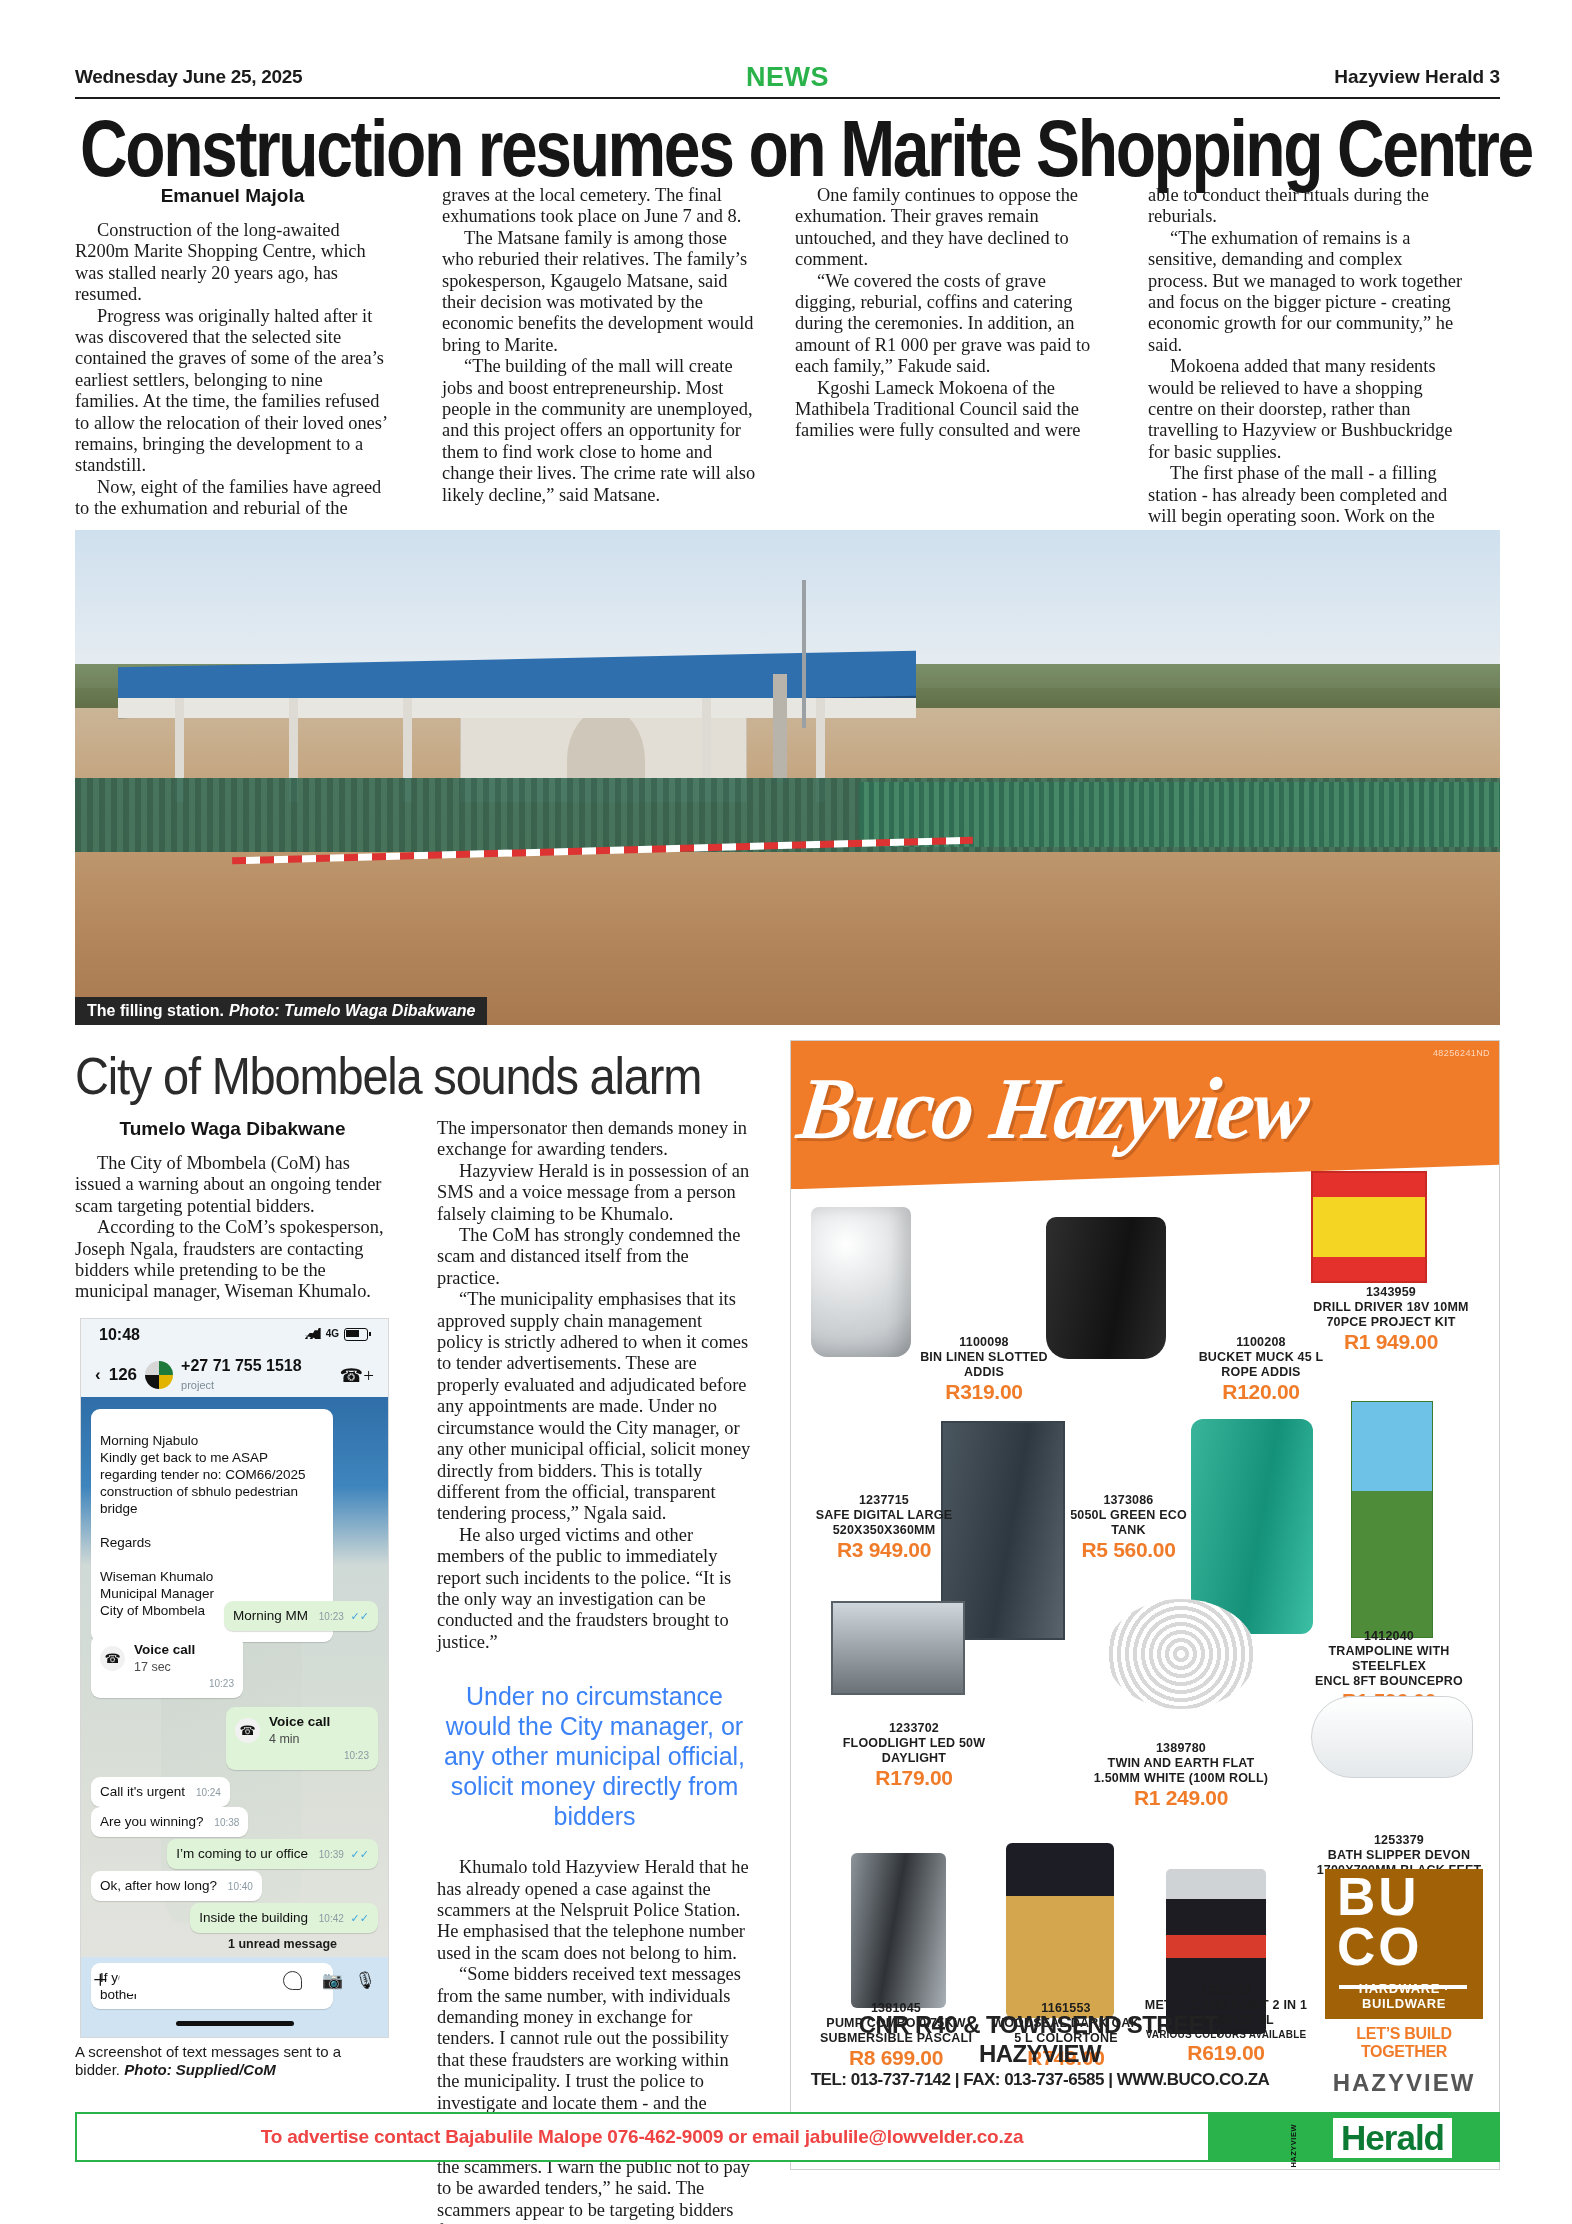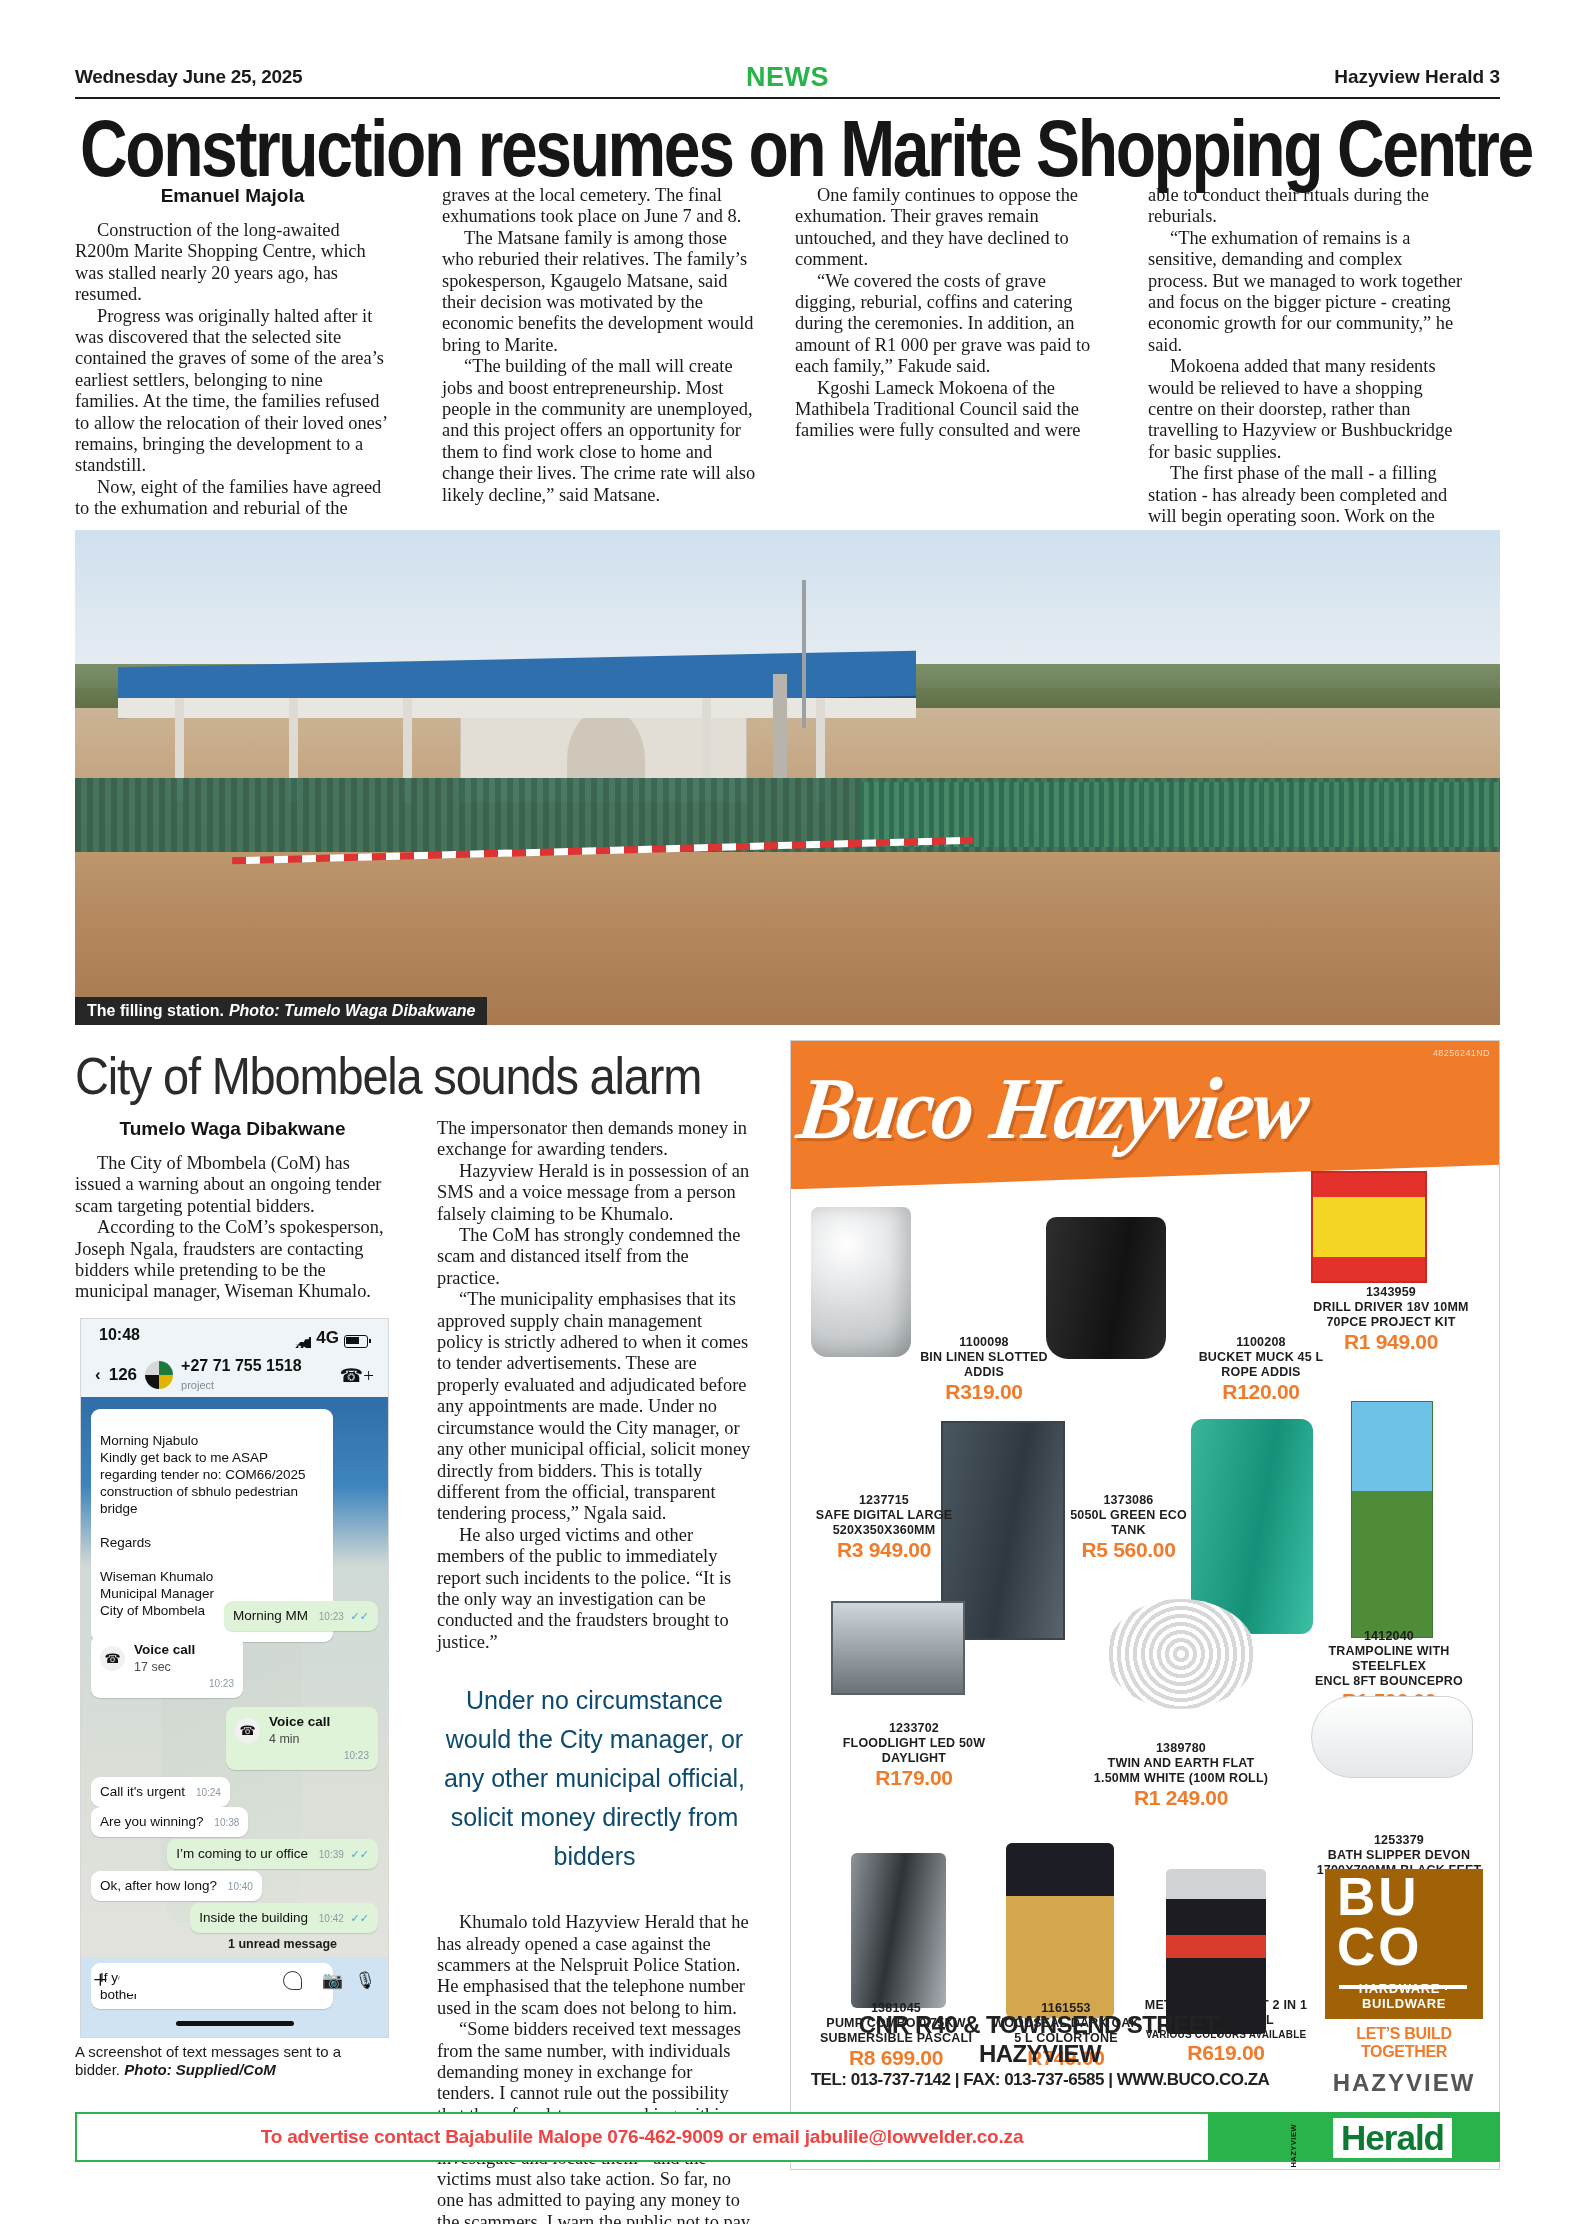--- a/index.html
+++ b/index.html
@@ -72,31 +72,31 @@
   
   .h2-title{position:absolute;left:75px;top:1045px;
           font-family:"Liberation Sans",sans-serif;font-weight:normal;font-size:47px;
           color:#2b2b2b;letter-spacing:-1.2px;transform:scaleY(1.12);transform-origin:left top;}
 
   
   .s2colA{position:absolute;left:75px;top:1118px;width:315px;}
   .s2colB{position:absolute;left:437px;top:1118px;width:315px;}
   .s2-byline{font-family:"Liberation Sans",sans-serif;font-weight:bold;font-size:19px;
           text-align:center;color:#141414;margin:0 0 13px 0;}
-  .pullquote{font-family:"Liberation Sans",sans-serif;font-size:25px;line-height:39px;
-          text-align:center;color:#0c4a6e;margin:28px 0 36px 0;}
+  .pullquote{font-family:"Liberation Sans",sans-serif;font-size:25px;line-height:30px;
+          text-align:center;color:#3b82f6;margin:28px 0 26px 0;}
 
   
   .phone{position:absolute;left:80px;top:1318px;width:307px;height:718px;overflow:hidden;
          background:#cfe3f2;border:1px solid #d7d7d7;}
   .pz-status{position:absolute;left:0;top:0;width:100%;height:34px;background:#eef4f8;}
   .pz-time{position:absolute;left:18px;top:7px;font-family:"Liberation Sans",sans-serif;
          font-weight:bold;font-size:16px;color:#111;}
-  .pz-sig{position:absolute;right:20px;top:9px;display:flex;align-items:flex-end;gap:5px;
-         font-family:"Liberation Sans",sans-serif;font-size:17px;font-weight:bold;color:#111;}
+  .pz-sig{position:absolute;right:20px;top:9px;display:flex;align-items:flex-start;gap:5px;
+         font-family:"Liberation Sans",sans-serif;font-size:10px;font-weight:bold;color:#111;}
   .bars{display:inline-block;width:16px;height:11px;
         background:linear-gradient(to top,#111 0,#111 100%);
         clip-path:polygon(0 70%,3px 70%,3px 100%,0 100%,
                           5px 45%,8px 45%,8px 100%,5px 100%,
                           10px 20%,13px 20%,13px 100%,10px 100%,
                           14px 0,16px 0,16px 100%,14px 100%);}
   .batt{display:inline-block;width:22px;height:11px;border:1.6px solid #111;border-radius:3px;
         position:relative;}
   .batt::before{content:"";position:absolute;left:1px;top:1px;width:13px;height:7px;background:#111;}
   .batt::after{content:"";position:absolute;right:-4px;top:3px;width:2px;height:4px;background:#111;}

